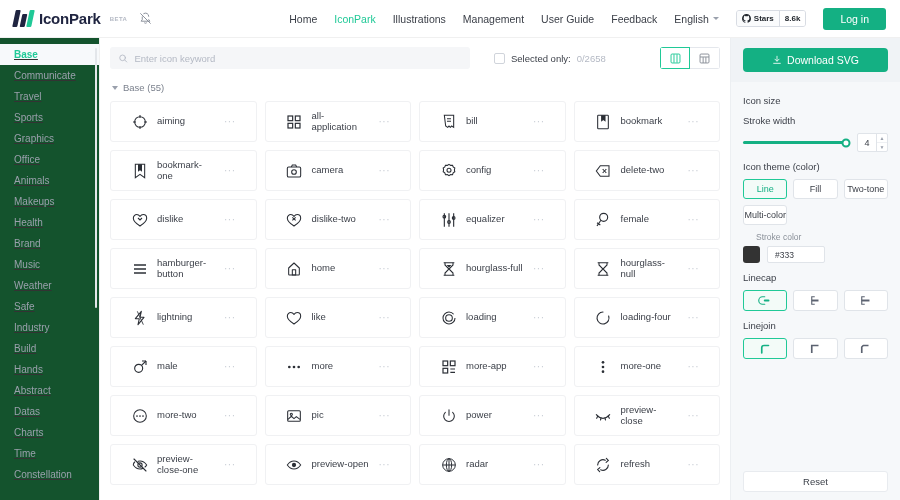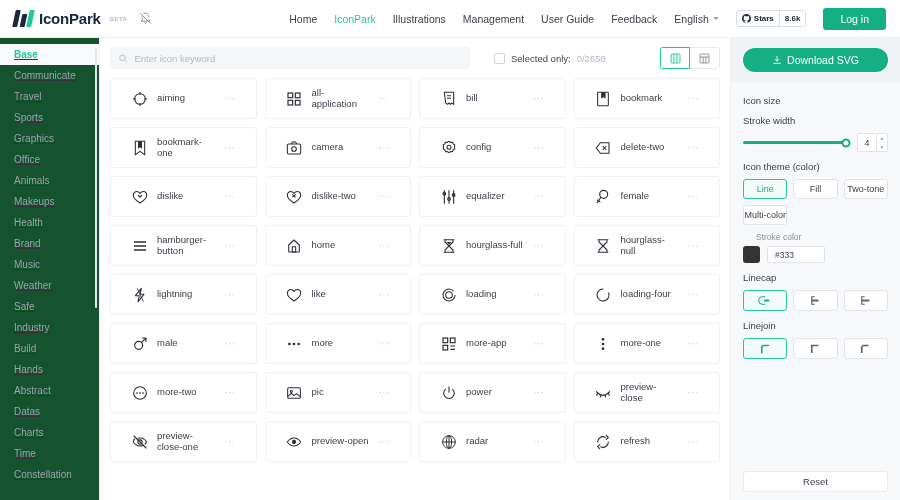--- a/index.html
+++ b/index.html
@@ -71,21 +71,21 @@
   }
   .card-ico { width: 17px; height: 17px; flex: 0 0 17px; display: flex; align-items: center; justify-content: center; color: #2b2f36; }
   .card-ico svg { width: 16px; height: 16px; display: block; }
   .card-name { font-size: 9.5px; color: #3c4049; line-height: 1.15; flex: 1; min-width: 0; word-break: break-word; }
   .card-dots { font-size: 10px; color: #c7ccd4; letter-spacing: .5px; flex: 0 0 auto; }
 
   
   .panel { width: 170px; flex: 0 0 170px; background: #f6f8fa; border-left: 1px solid #eceff2; display: flex; flex-direction: column; overflow: hidden; }
   .dl-wrap { padding: 10px 12px; background: #f0f3f6; }
   .dl-btn {
-    width: 100%; background: #14b083; color: #fff; border: none; border-radius: 12px;
+    width: 100%; background: #14b083; color: #fff; border: none; border-radius: 4px;
     height: 24px; font-size: 10.5px; display: flex; align-items: center; justify-content: center; gap: 5px; cursor: pointer; font-family: inherit;
   }
   .panel-body { padding: 4px 12px 0; flex: 1; overflow: hidden; }
   .plabel { font-size: 9.5px; color: #3c4049; margin: 9px 0 7px; }
   .plabel.sm { font-size: 8.5px; color: #8a9099; margin: 7px 13px 4px; }
   .slider-row { display: flex; align-items: center; gap: 7px; }
   .track { flex: 1; height: 3px; background: #e2e6ea; border-radius: 3px; position: relative; }
   .fill { position: absolute; left: 0; top: 0; bottom: 0; background: #14b083; border-radius: 3px; }
   .knob { position: absolute; top: 50%; width: 9px; height: 9px; border-radius: 50%; background: #fff; border: 2px solid #14b083; transform: translate(-50%, -50%); cursor: pointer; }
   .stepper { width: 31px; height: 19px; border: 1px solid #e0e4e9; border-radius: 2px; background: #fff; display: flex; align-items: center; }
@@ -216,20 +216,24 @@
               <rect x="1.5" y="1.5" width="13" height="13" rx="1.5"></rect>
                 <line x1="1.5" y1="5.8" x2="14.5" y2="5.8"></line>
                 <line x1="6" y1="6" x2="6" y2="14.5"></line>
                 <line x1="10" y1="6" x2="10" y2="14.5"></line>
             </svg>
           </div>
         </div>
       </div>
 
       <div class="grid-area">
+        <div class="group-head">
+          <i class="caret"></i>
+          <span>Base (55)</span>
+        </div>
 
         <div class="grid">
 
           <div class="card">
             <span class="card-ico">
                 <svg viewBox="0 0 24 24" fill="none" stroke="currentColor" stroke-width="1.6">
                   <circle cx="12" cy="12" r="8"></circle>
                   <line x1="12" y1="1.5" x2="12" y2="6"></line>
                   <line x1="12" y1="18" x2="12" y2="22.5"></line>
                   <line x1="1.5" y1="12" x2="6" y2="12"></line>

